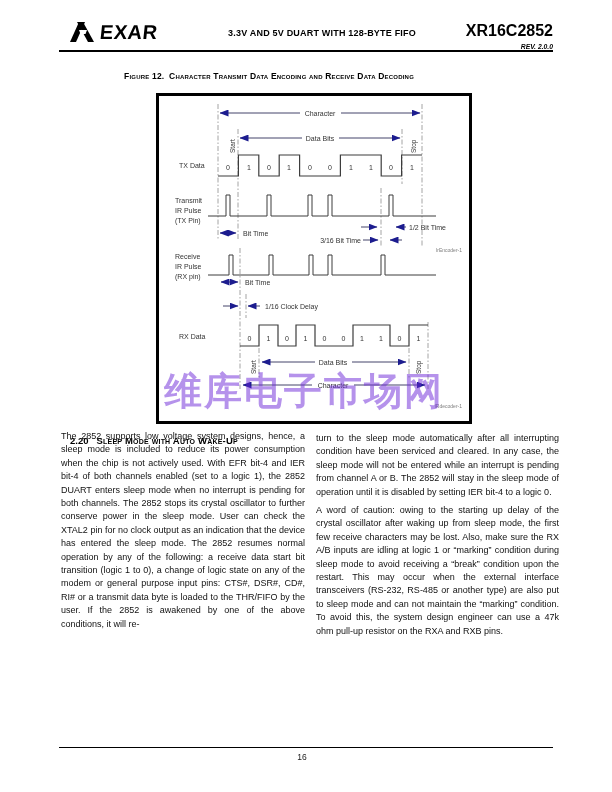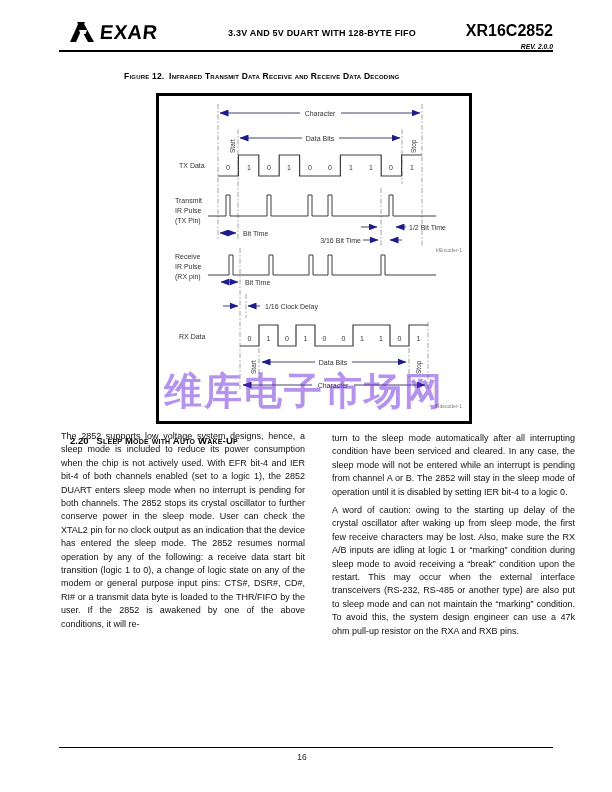--- a/index.html
+++ b/index.html
@@ -38,21 +38,21 @@
   #watermark{position:absolute;left:164px;top:366px;width:300px;font-family:"DejaVu Serif",serif;
              font-size:38px;font-weight:bold;letter-spacing:2px;color:#6d28d9;opacity:0.5;
              white-space:nowrap;z-index:9;pointer-events:none;}
 
   
   #section-heading{position:absolute;left:70px;top:435px;font-size:9.5px;font-weight:bold;color:#000;}
   #section-heading .num{margin-right:8px;text-align:center;}
   #section-heading .sc{font-variant:small-caps;letter-spacing:0.2px;margin-top:47px;}
   .col{position:absolute;width:244px;font-size:9px;line-height:13.4px;text-align:justify;color:#111;}
   #col-left{left:61px;top:430px;}
-  #col-right{left:332px;top:432px;width:243px;}
+  #col-right{left:316px;top:432px;width:243px;}
   .col p{margin:0 0 5px 0;}
 
   
   #page-number{position:absolute;left:0;top:752px;width:604px;text-align:center;font-size:8.5px;color:#222;}
 </style>
 </head>
 <body>
 
 <div id="page">
 
@@ -65,21 +65,21 @@
     <span class="word">EXAR</span>
   </div>
   <div id="doc-title">3.3V AND 5V DUART WITH 128-BYTE FIFO</div>
   <div id="part-block">
     <div id="part-number">XR16C2852</div>
     <div id="revision">REV. 2.0.0</div>
   </div>
   <div class="rule" id="rule-top"></div>
 
   <div id="fig-caption">
-    <span class="sc">Figure 12.</span>&nbsp;&nbsp;<span class="sc">Infrared Transmit Data Receive and Receive Data Decoding</span>
+    <span class="sc">Figure 12.</span>&nbsp;&nbsp;<span class="sc">Character Transmit Data Encoding and Receive Data Decoding</span>
   </div>
 
   <div id="fig-box">
     <svg viewBox="0 0 310 325" width="310" height="325">
       <defs>
         <marker id="mr" markerWidth="9" markerHeight="7" refX="8.5" refY="3.5" markerUnits="userSpaceOnUse">
           <path d="M0,0 L9,3.5 L0,7 Z" fill="#1c1c8f"></path>
         </marker>
         <marker id="ml" markerWidth="9" markerHeight="7" refX="0.5" refY="3.5" markerUnits="userSpaceOnUse">
           <path d="M9,0 L0,3.5 L9,7 Z" fill="#1c1c8f"></path>

